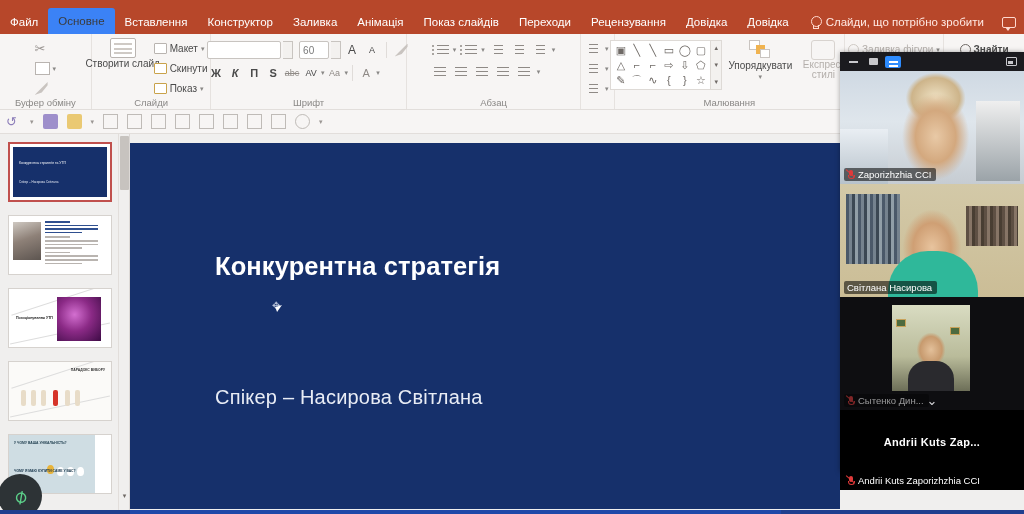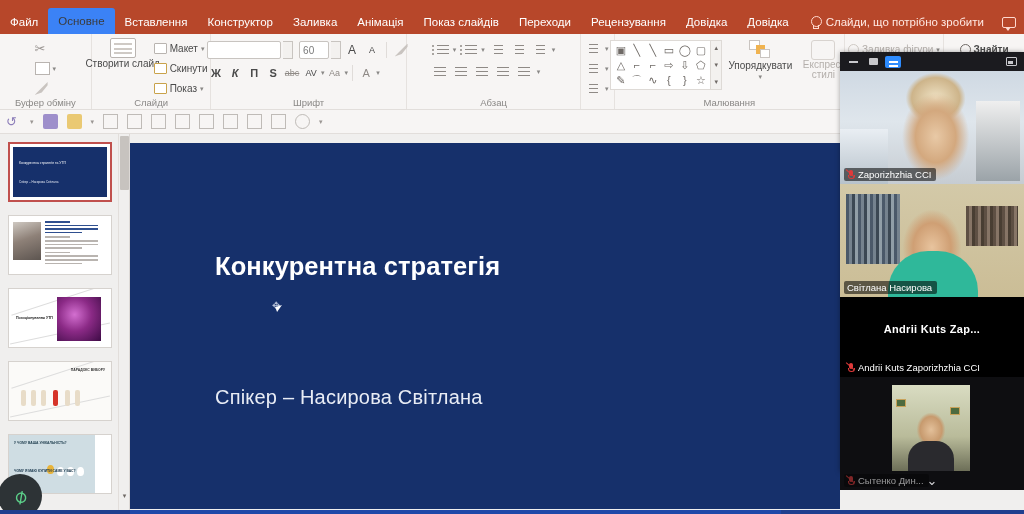--- a/index.html
+++ b/index.html
@@ -691,49 +691,49 @@
         <i class="shelf"></i>
           <i class="shelf2"></i>
           <i class="torso"></i>
       </div>
       <div class="label">
         <span>Світлана Насирова</span>
       </div>
     </div>
 
     <div class="tile">
+      <div class="t-v4">
+        <div class="inset">
+          <i class="pic" style="left:4px;top:14px"></i>
+          <i class="pic" style="left:58px;top:22px"></i>
+        </div>
+      </div>
+      <div class="label" style="opacity:.55">
+        <span class="mic">
+            <i class="body"></i>
+            <i class="arc"></i>
+            <i class="slash"></i>
+          </span>
+        <span>Сытенко Дин...</span>
+      </div>
+      <div class="chev">⌄</div>
+    </div>
+
+    <div class="tile">
       <div class="t-v3">
         <div class="centername">Andrii Kuts Zap...</div>
       </div>
       <div class="label">
         <span class="mic">
             <i class="body"></i>
             <i class="arc"></i>
             <i class="slash"></i>
           </span>
         <span>Andrii Kuts Zaporizhzhia CCI</span>
       </div>
     </div>
-
-    <div class="tile">
-      <div class="t-v4">
-        <div class="inset">
-          <i class="pic" style="left:4px;top:14px"></i>
-          <i class="pic" style="left:58px;top:22px"></i>
-        </div>
-      </div>
-      <div class="label" style="opacity:.55">
-        <span class="mic">
-            <i class="body"></i>
-            <i class="arc"></i>
-            <i class="slash"></i>
-          </span>
-        <span>Сытенко Дин...</span>
-      </div>
-      <div class="chev">⌄</div>
-    </div>
   </div>
 
   <div class="botline">
     <div class="seg" style="left:130px;width:651px"></div>
   </div>
 
 </div>
 
 </body></html>

